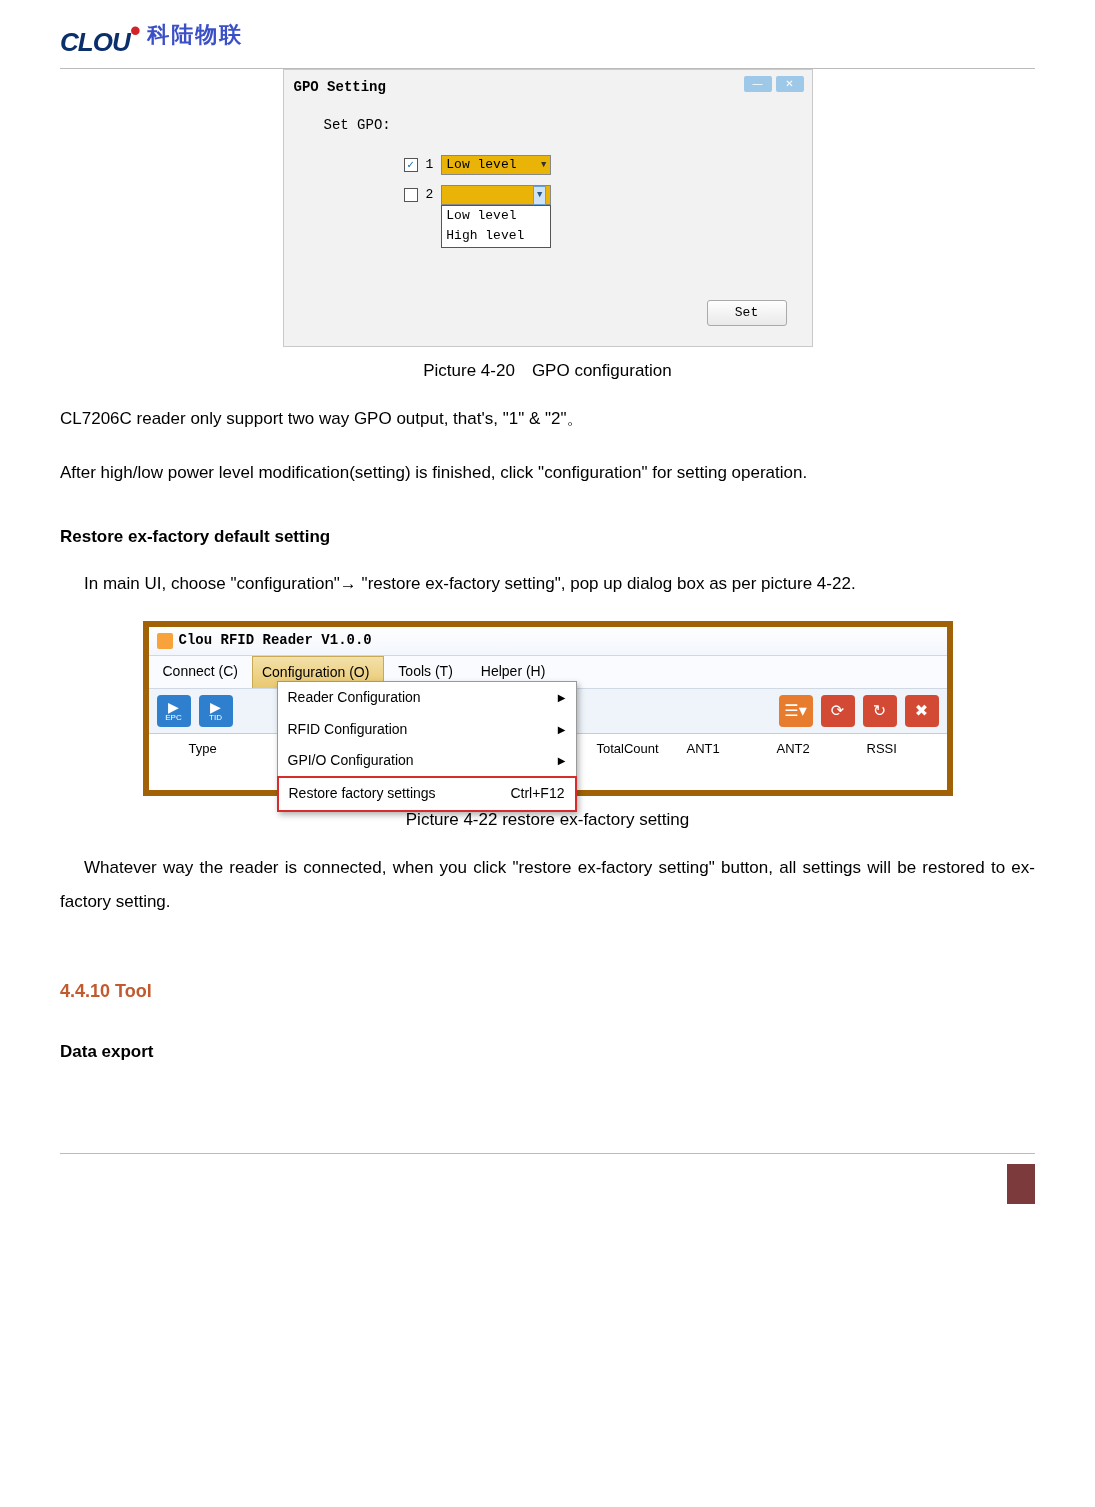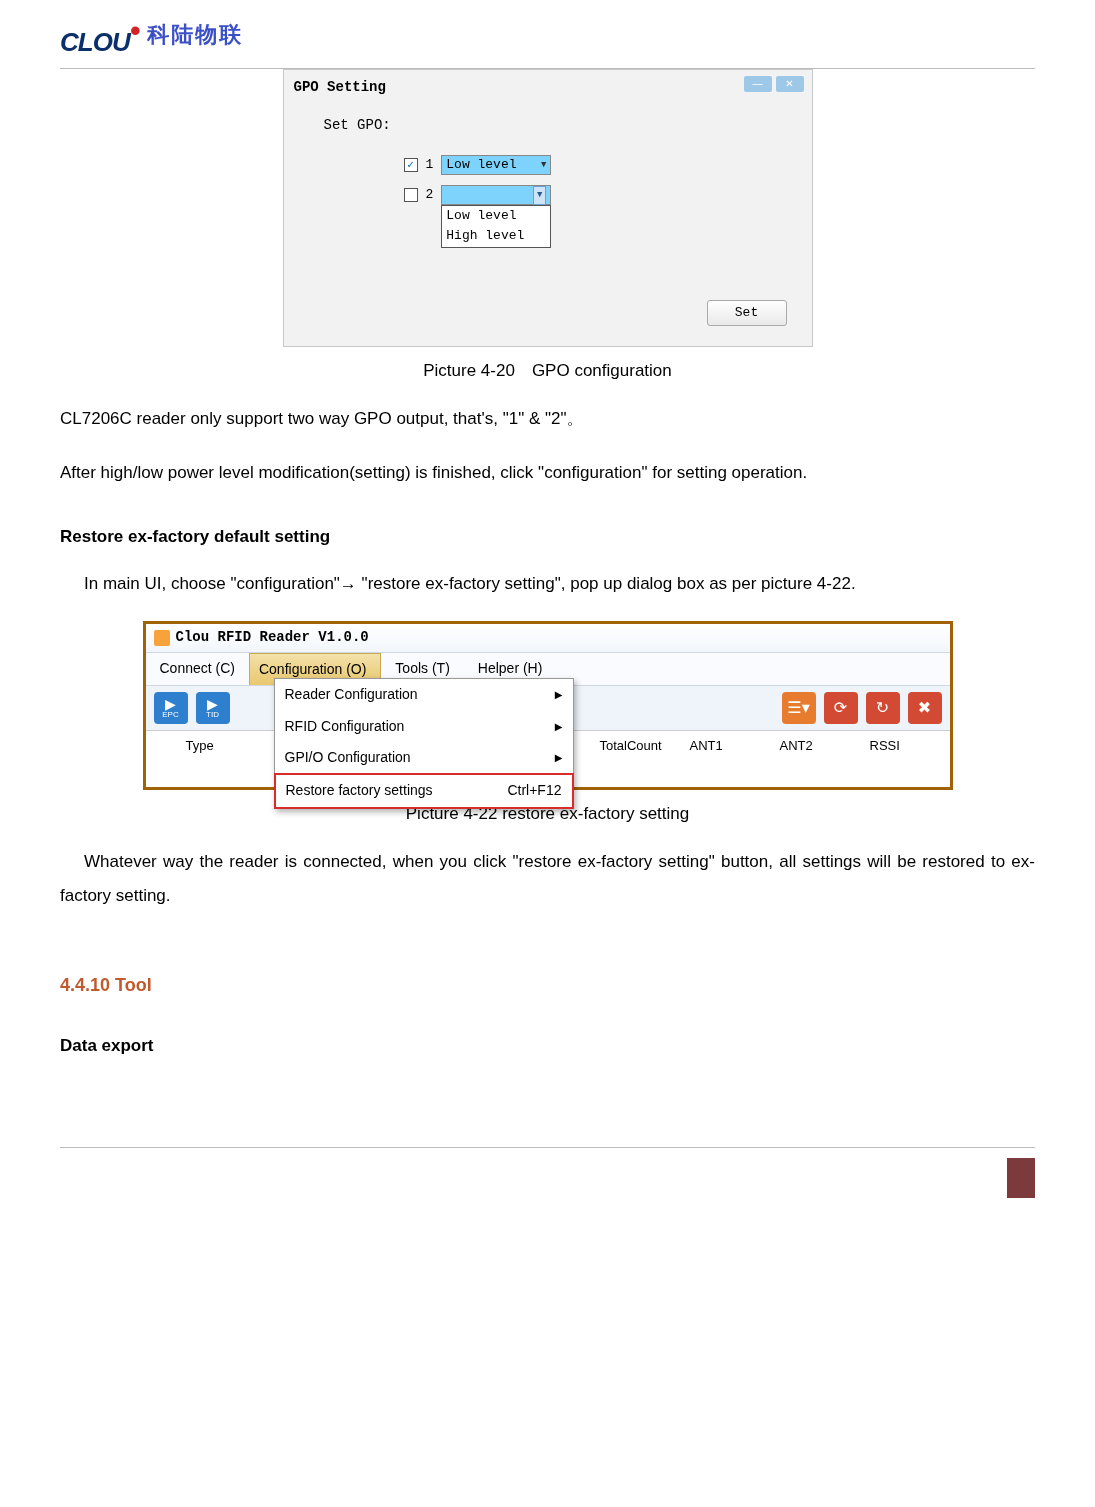--- a/index.html
+++ b/index.html
@@ -93,21 +93,21 @@
     width: 14px; height: 14px;
     border: 1px solid #555;
     background: #fff;
     display: inline-flex;
     align-items: center; justify-content: center;
     font-size: 11px; line-height: 1;
   }
   .gpo-check.checked::after { content: "✓"; color: #0066aa; font-weight: bold; }
   .gpo-select {
     border: 1px solid #888;
-    background: #7dd3fc;
+    background: #eab308;
     width: 110px;
     height: 20px;
     display: flex;
     align-items: center;
     justify-content: space-between;
     padding: 0 4px;
     position: relative;
   }
   .gpo-select .arrow { font-size: 9px; color: #333; }
   .gpo-dropdown {
@@ -135,21 +135,21 @@
 
   .caption { text-align: center; margin: 12px 0 20px; font-size: 17px; }
   .body-text { margin: 0 0 20px 0; font-size: 17px; line-height: 2; }
   .indent { text-indent: 24px; }
   .section-h { font-weight: bold; font-size: 17px; margin: 35px 0 18px; }
 
   
   .menu-shot {
     width: 810px;
     margin: 0 auto;
-    border: 3px solid #a16207;
+    border: 6px solid #a16207;
     background: #701a75;
     text-align: left;
     position: relative;
   }
   .menu-titlebar {
     background: linear-gradient(#fff,#f2f6fc);
     padding: 4px 8px;
     display: flex; align-items: center; gap: 6px;
     font-family: "Courier New", monospace;
     font-size: 14px; font-weight: bold;

